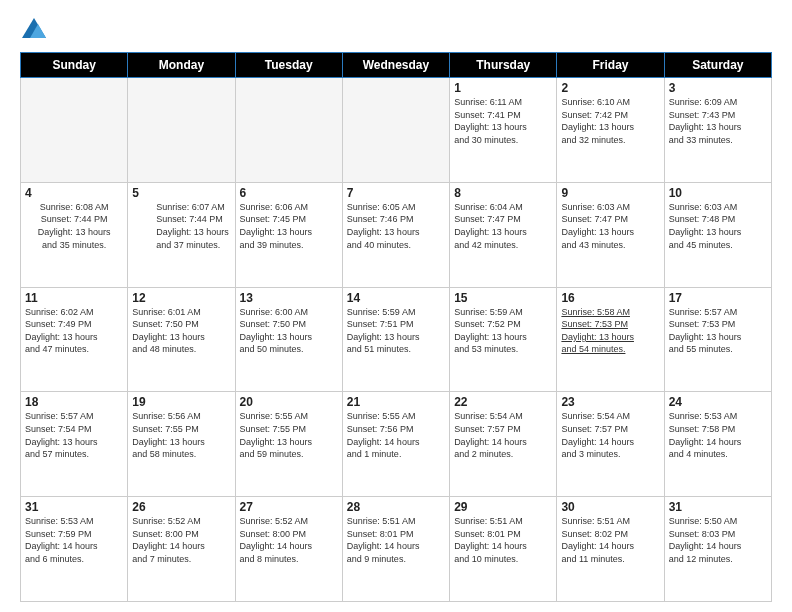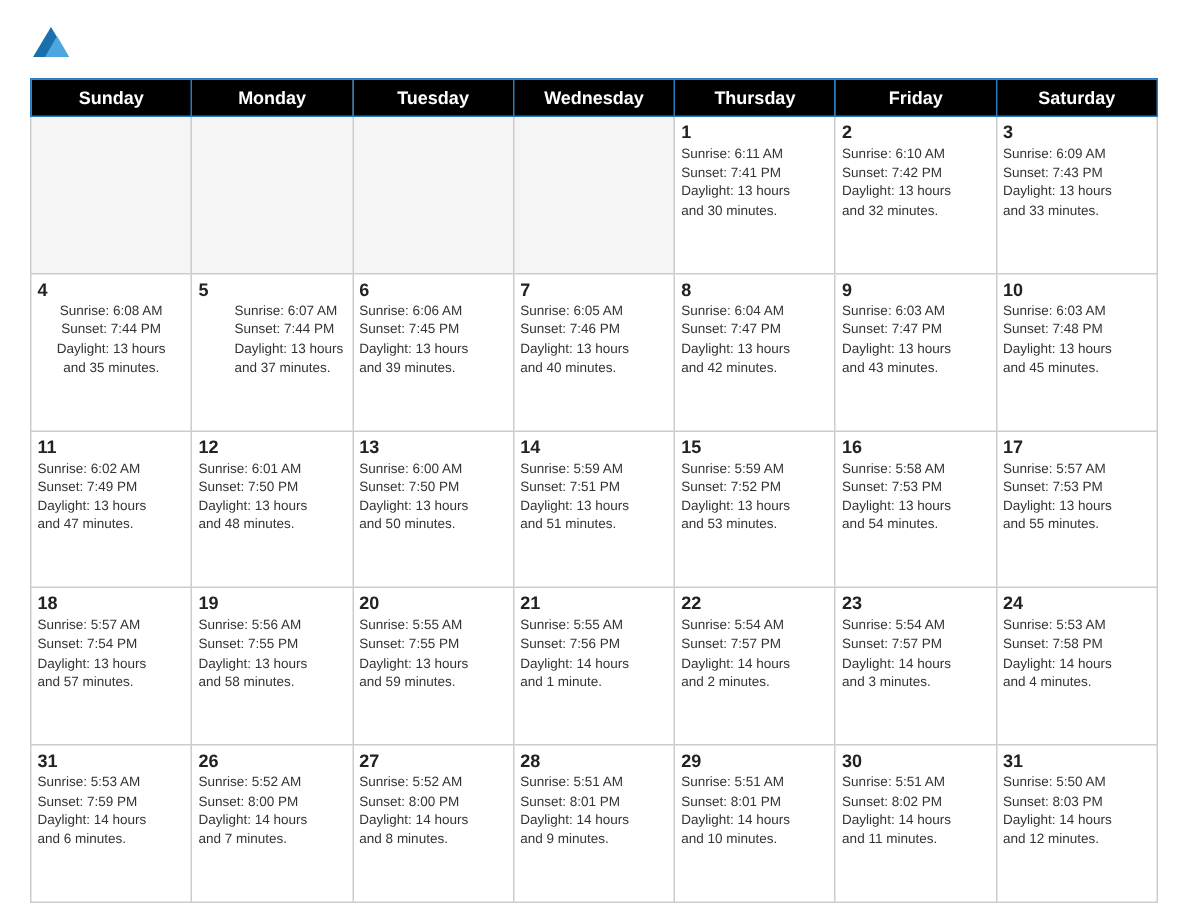--- a/index.html
+++ b/index.html
@@ -244,21 +244,21 @@
           </td>
           <td>
             <span class="day-num">15</span>
             <div class="day-info" style="white-space: pre-line;">Sunrise: 5:59 AM
 Sunset: 7:52 PM
 Daylight: 13 hours
 and 53 minutes.</div>
           </td>
           <td>
             <span class="day-num">16</span>
-            <div class="day-info" style="white-space: pre-line;">Sunrise: 5:58 AM
+            <div class="day-info" style="white-space: pre-line; text-decoration: underline;">Sunrise: 5:58 AM
 Sunset: 7:53 PM
 Daylight: 13 hours
 and 54 minutes.</div>
           </td>
           <td>
             <span class="day-num">17</span>
             <div class="day-info" style="white-space: pre-line;">Sunrise: 5:57 AM
 Sunset: 7:53 PM
 Daylight: 13 hours
 and 55 minutes.</div>

